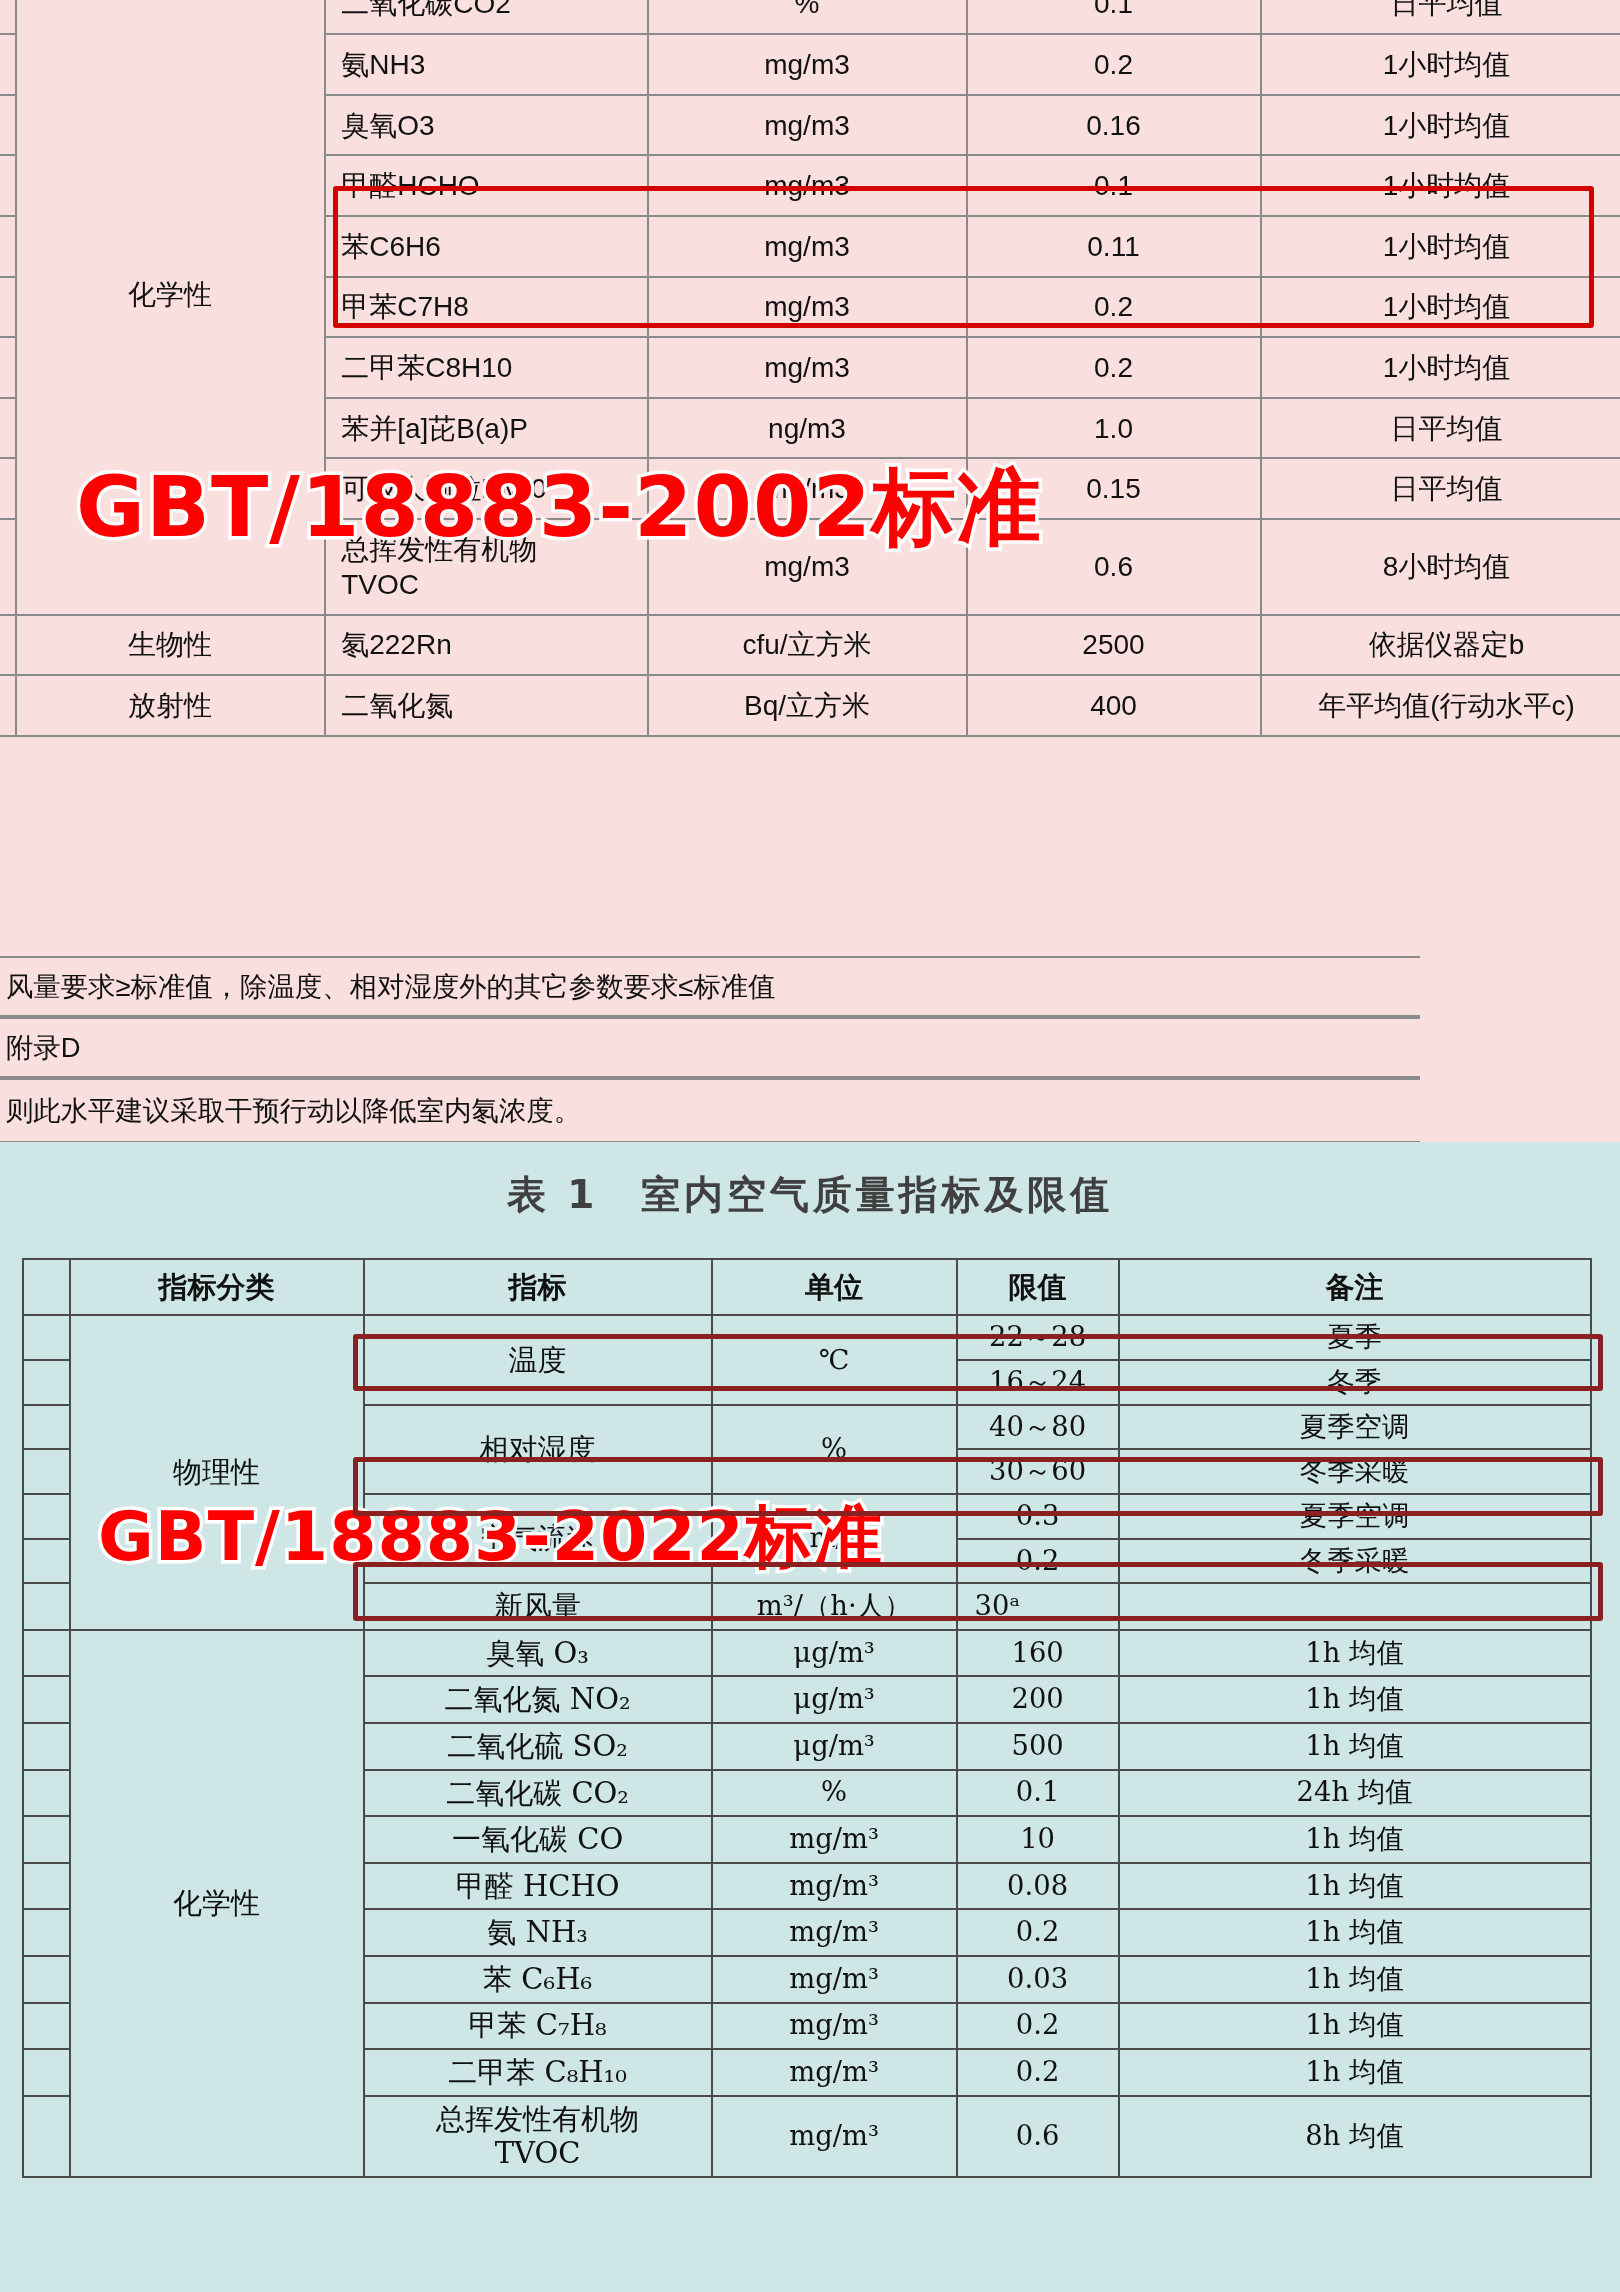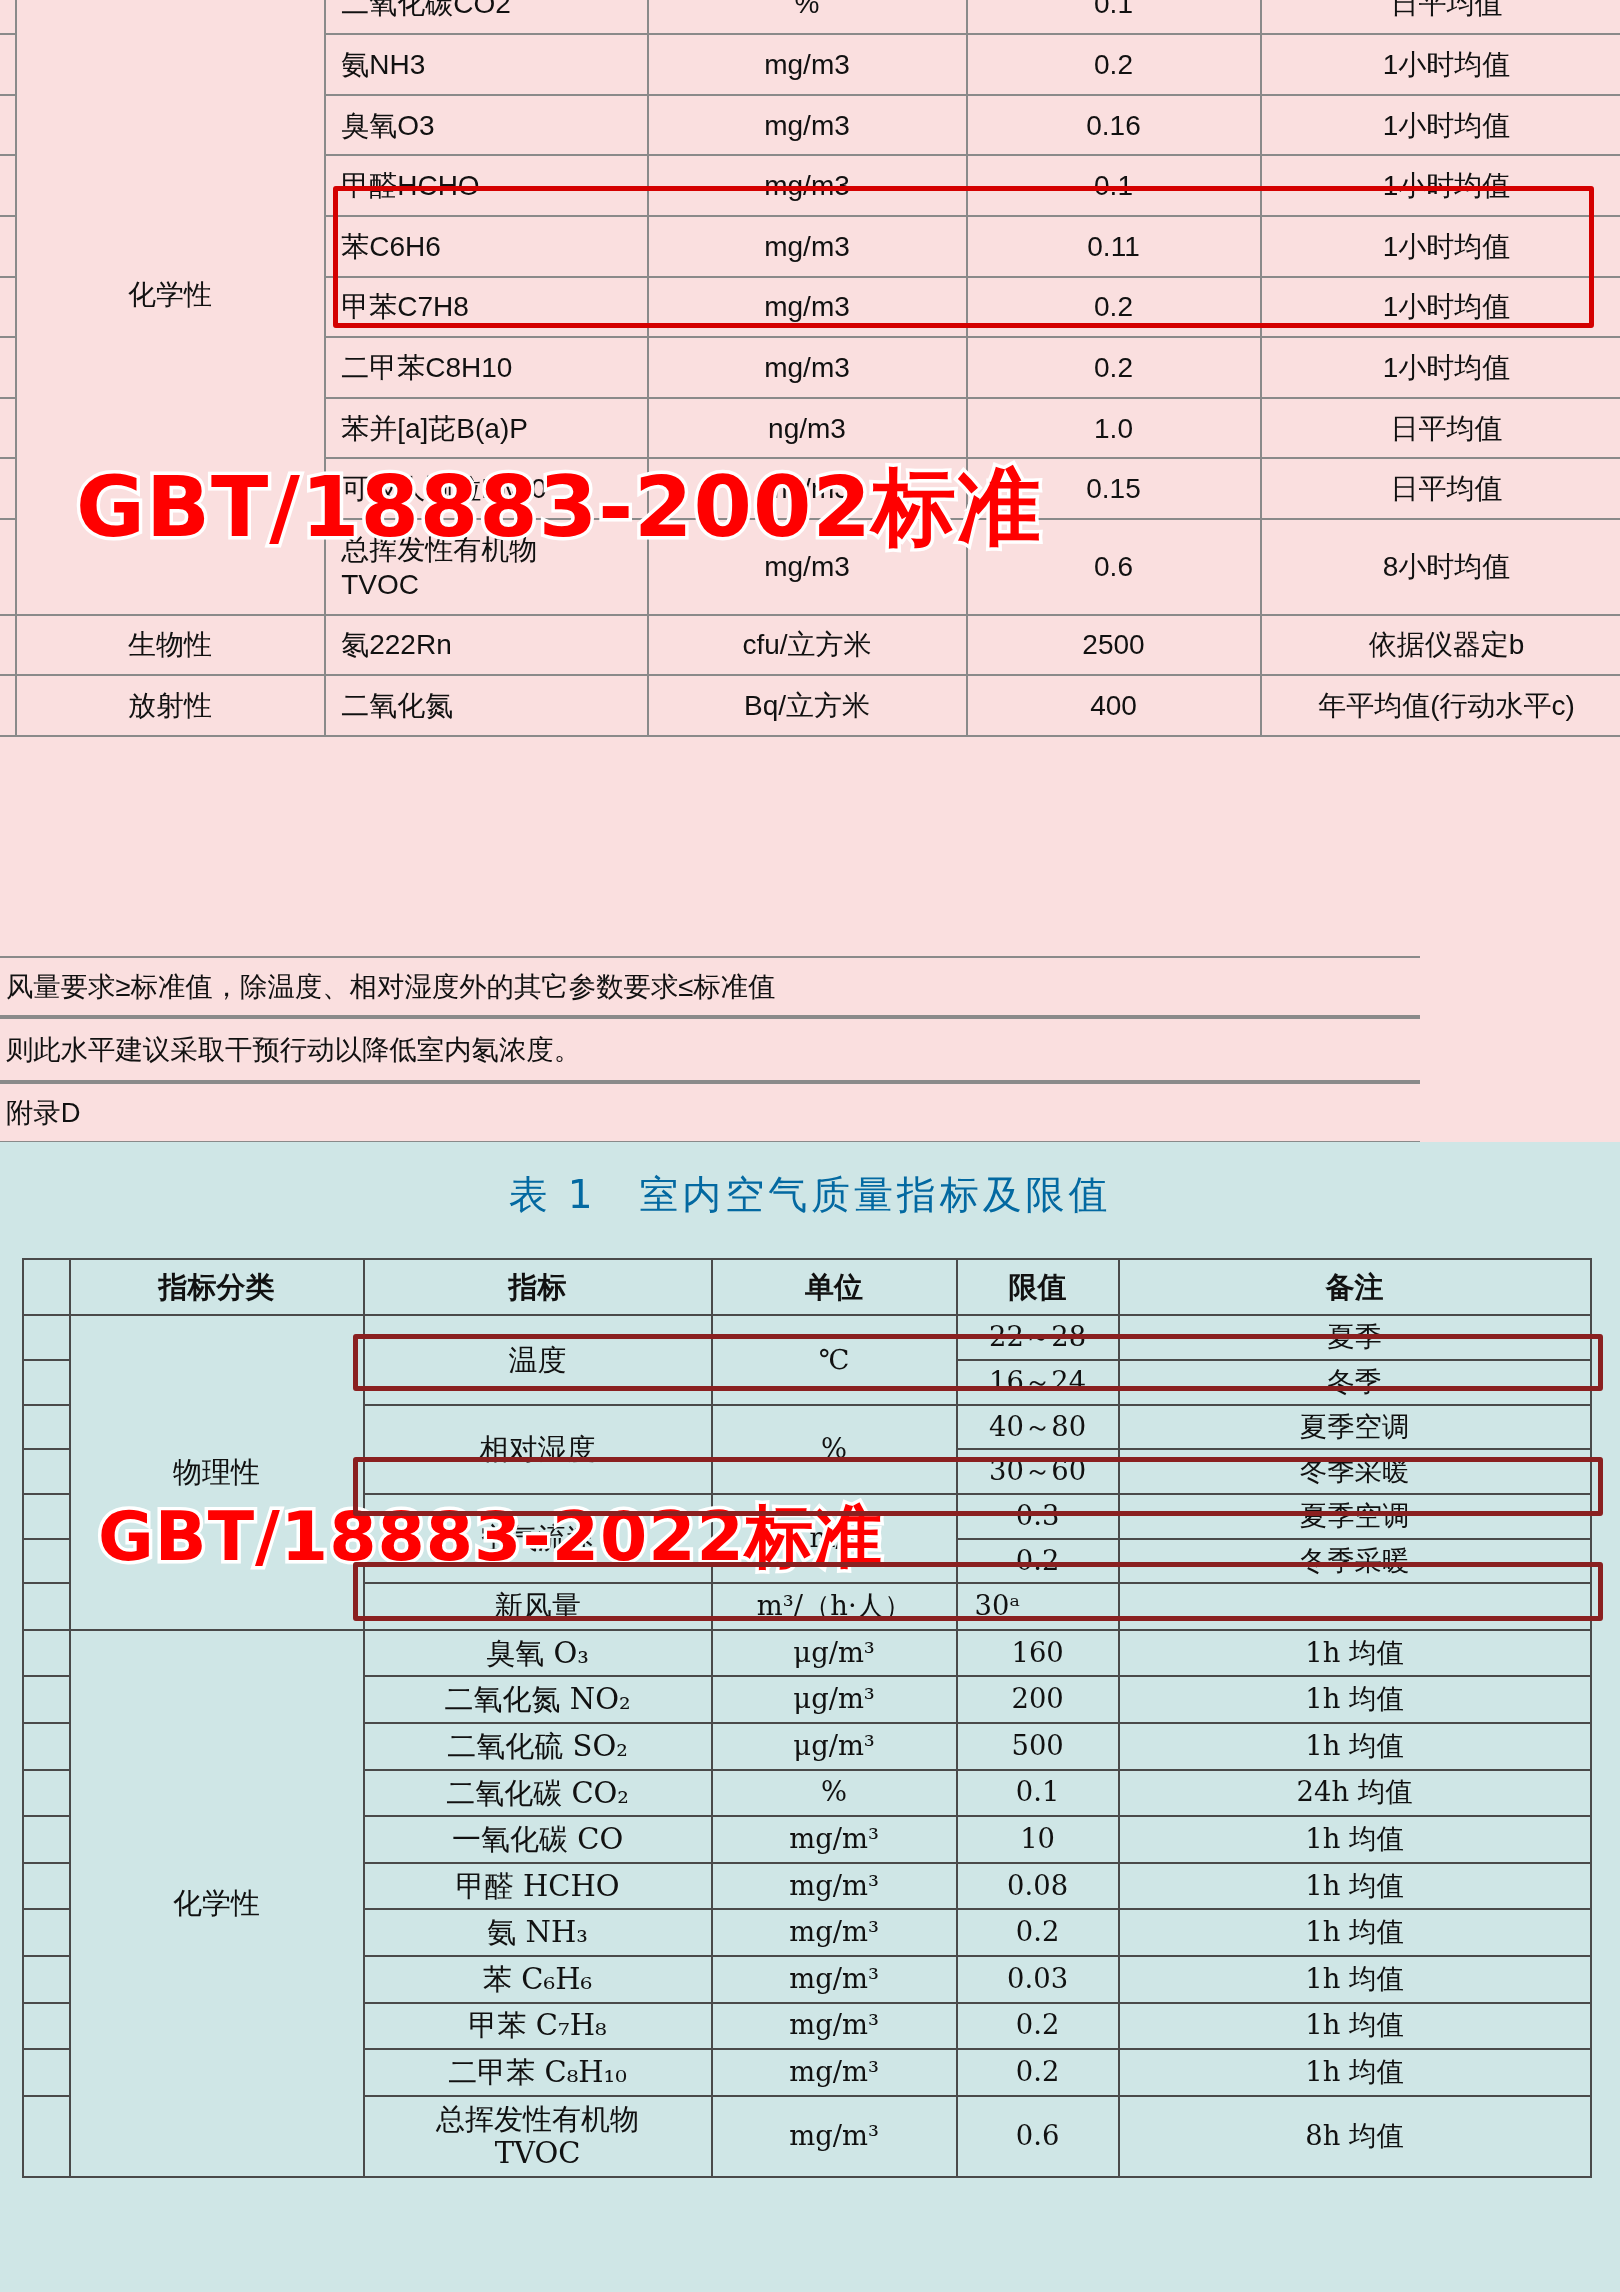--- a/index.html
+++ b/index.html
@@ -118,23 +118,23 @@
     top: 1142px;
     left: 0;
     width: 1620px;
     height: 1151px;
     background: #cfe6e6;
     overflow: hidden;
   }
   .b-title {
     text-align: center;
     font-family: "DejaVu Sans", sans-serif;
-    font-weight: normal;
+    font-weight: bold;
     font-size: 39px;
-    color: #0369a1;
+    color: #404040;
     padding-top: 25.5px;
     letter-spacing: 3.9px;
   }
   table.t2022 {
     border-collapse: collapse;
     table-layout: fixed;
     position: absolute;
     left: 21.6px;
     top: 116px;
     width: 1568px;
@@ -288,22 +288,22 @@
         <td class="ind">二氧化氮</td>
         <td>Bq/立方米</td>
         <td>400</td>
         <td>年平均值(行动水平c)</td>
       </tr>
     </tbody>
   </table>
 
   <div class="notes2002">
     <div class="note-row">风量要求≥标准值，除温度、相对湿度外的其它参数要求≤标准值</div>
+    <div class="note-row r2">附录D</div>
     <div class="note-row r3">则此水平建议采取干预行动以降低室内氡浓度。</div>
-    <div class="note-row r2">附录D</div>
   </div>
 
   <div class="redbox rb-top"></div>
 
   <div class="wm wm-2002">GBT/18883-2002标准</div>
 </div>
 
 <div class="bottom-section">
 
   <div class="b-title">表 1　室内空气质量指标及限值</div>

